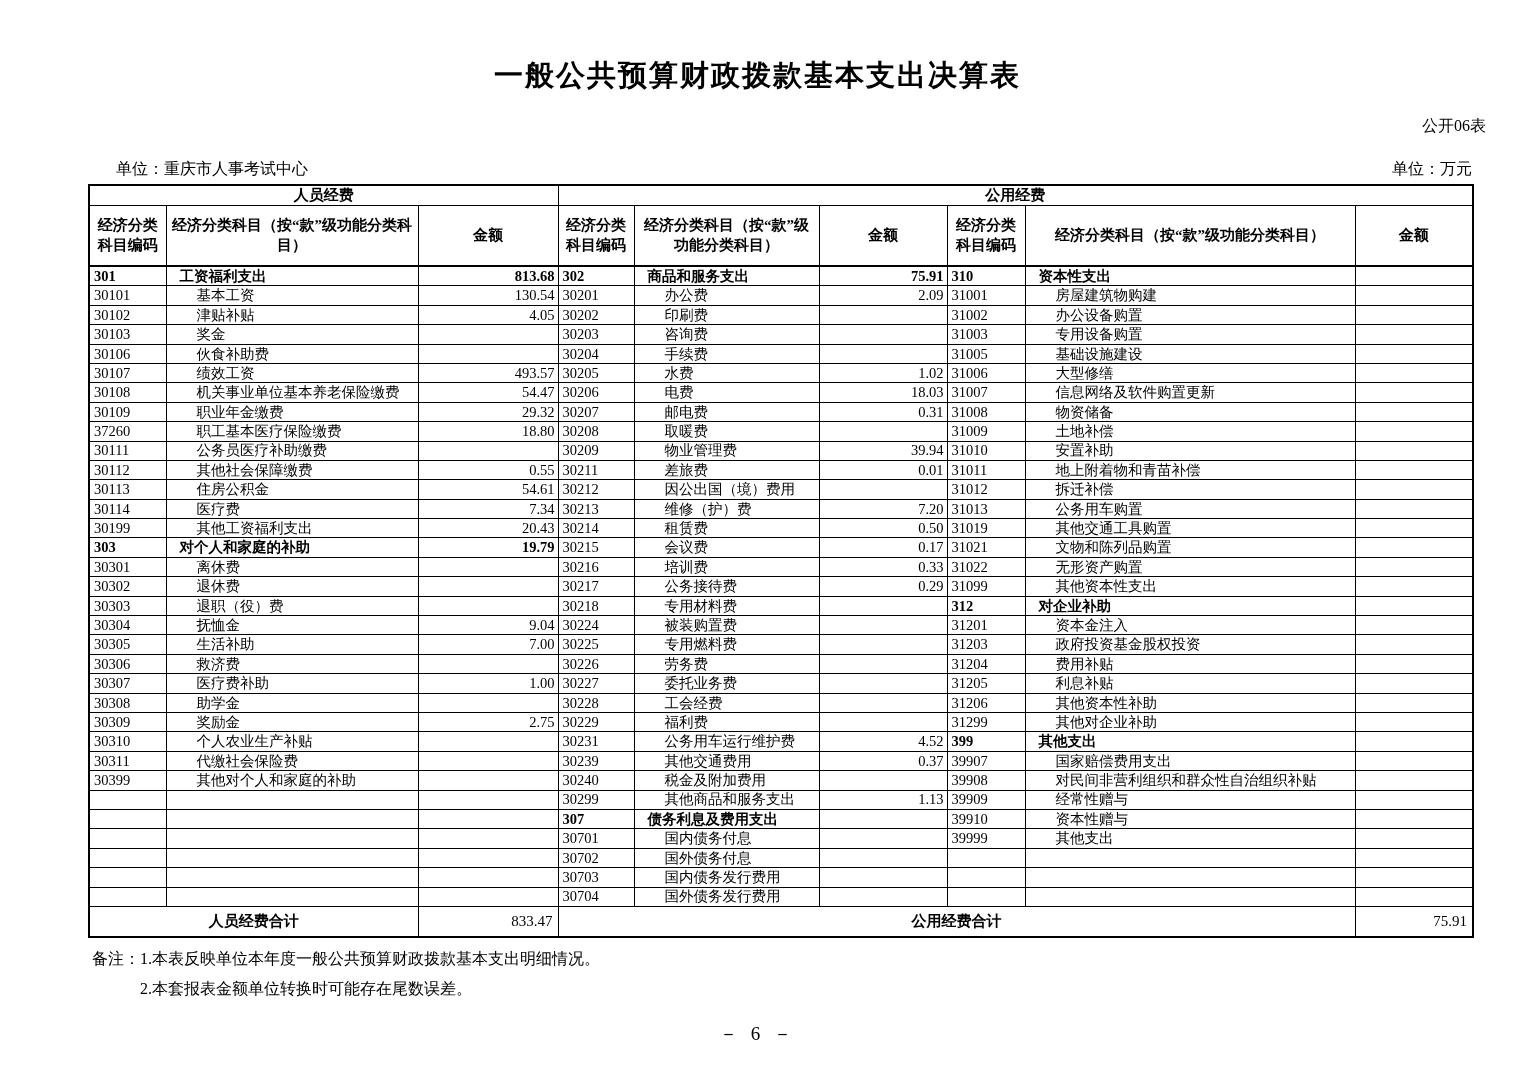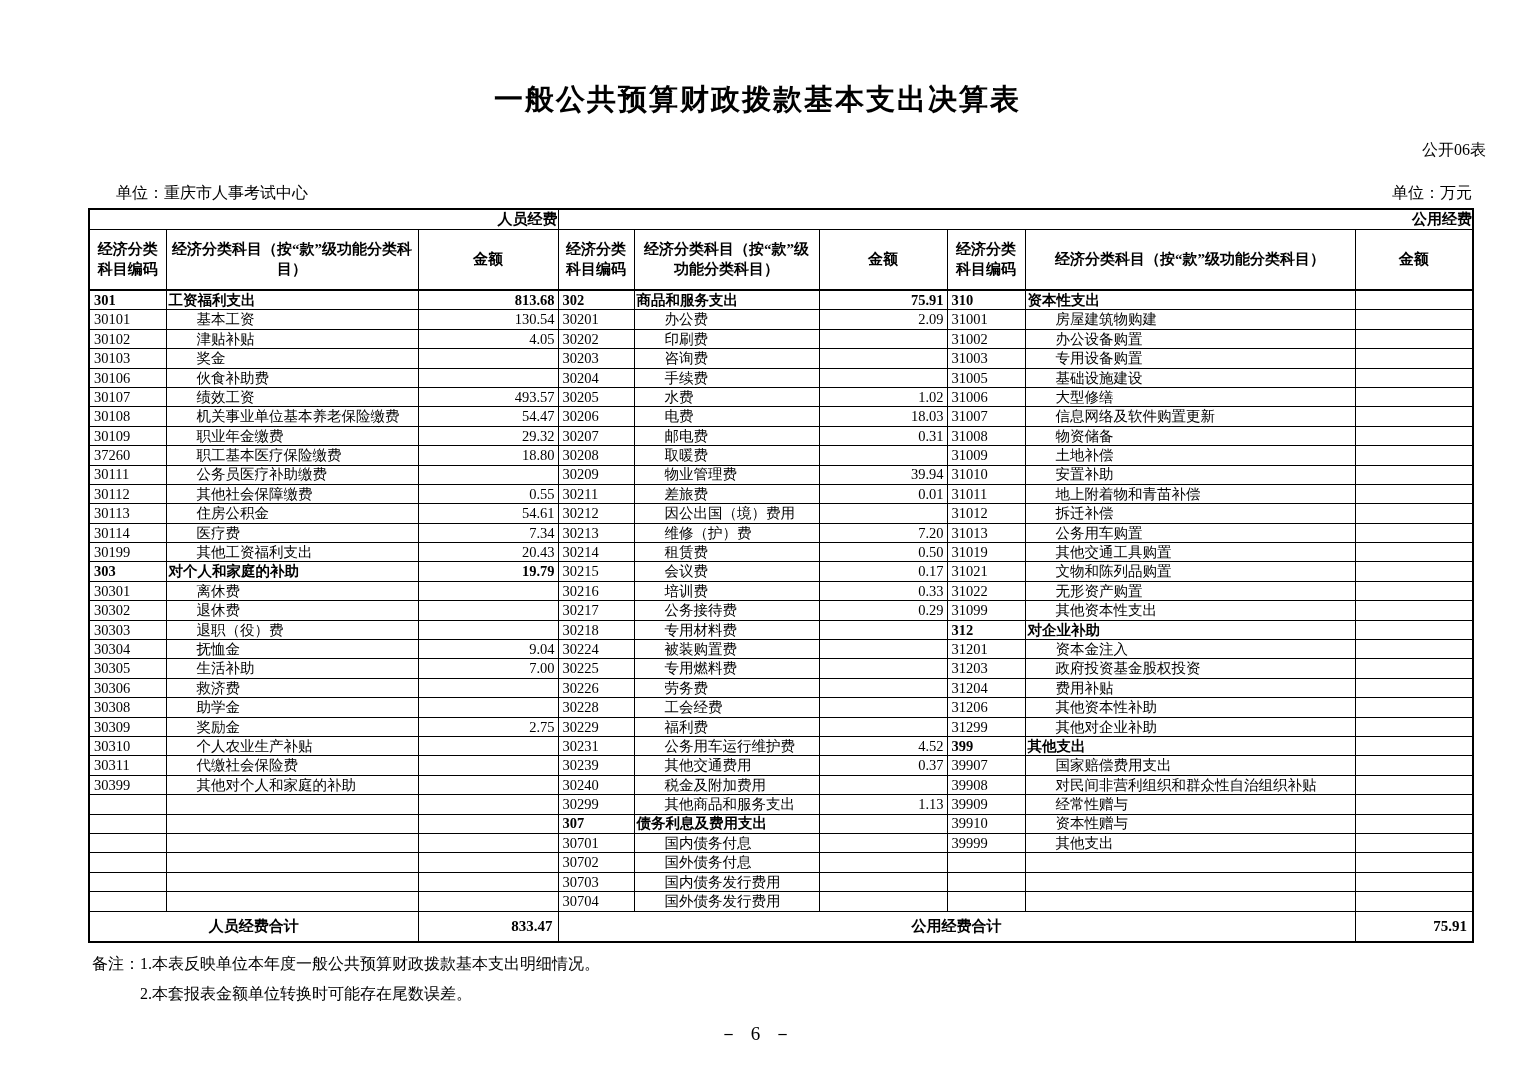--- a/index.html
+++ b/index.html
@@ -4,21 +4,21 @@
 <style>
   html,body { margin:0; padding:0; background:#ffffff; }
   body {
     width:1515px; height:1069px;
     font-family:"Liberation Serif","DejaVu Serif",serif;
     color:#000;
   }
   .page { position:relative; width:1515px; height:1069px; overflow:hidden; }
 
   .title {
-    margin:0; padding-top:80px;
+    margin:0; padding-top:56px;
     text-align:center; font-size:29px; font-weight:bold; letter-spacing:2px;
   }
   .table-no {
     margin:20px 29px 0 0;
     text-align:right; font-size:16px;
   }
   .meta {
     display:flex; justify-content:space-between;
     margin:22px 43px 4px 116px;
     font-size:16px;
@@ -27,34 +27,34 @@
   table.fin {
     border-collapse:collapse; table-layout:fixed;
     margin-left:88px; width:1384px;
     border:2px solid #000;
   }
   .fin th, .fin td {
     border:1px solid #000;
     overflow:hidden; white-space:nowrap;
     padding:0;
   }
-  tr.group-row th { height:19px; font-size:15px; font-weight:bold; text-align:right; }
+  tr.group-row th { height:19px; font-size:15px; font-weight:bold; text-align:center; }
   tr.colhdr-row th {
     height:59px; font-size:15px; font-weight:bold; text-align:center;
     white-space:normal; line-height:1.3; padding:0 3px;
     border-bottom:2px solid #000;
   }
   tbody td { height:18.4px; font-size:14.5px; line-height:1; }
   td.code  { text-align:left; padding-left:4px; }
   td.name  { text-align:left; padding-left:30px; }
   td.amount{ text-align:right; padding-right:3px; }
   td.cat   { font-weight:bold; }
-  td.name.cat { padding-left:2px; }
-
-  tfoot td { height:29px; font-size:15px; border-top:2px solid #000;font-weight:bold; }
+  td.name.cat { padding-left:13px; }
+
+  tfoot td { height:29px; font-size:15px; border-top:2px solid #000; }
   td.total-label  { text-align:center; font-weight:bold;margin-top:25px; }
   td.total-amount { text-align:right; padding-right:5px; }
 
   .notes {
     display:flex; margin:11px 0 0 92px;
     font-size:16px; line-height:1.25;
   }
   .note-label { white-space:nowrap; }
   .note-body > div { margin-bottom:10px; }
 
@@ -332,20 +332,31 @@
           <td class="name">救济费</td>
           <td class="amount"></td>
           <td class="code">30226</td>
           <td class="name">劳务费</td>
           <td class="amount"></td>
           <td class="code">31204</td>
           <td class="name">费用补贴</td>
           <td class="amount"></td>
         </tr>
         <tr>
+          <td class="code">30307</td>
+          <td class="name">医疗费补助</td>
+          <td class="amount">1.00</td>
+          <td class="code">30227</td>
+          <td class="name">委托业务费</td>
+          <td class="amount"></td>
+          <td class="code">31205</td>
+          <td class="name">利息补贴</td>
+          <td class="amount"></td>
+        </tr>
+        <tr>
           <td class="code">30308</td>
           <td class="name">助学金</td>
           <td class="amount"></td>
           <td class="code">30228</td>
           <td class="name">工会经费</td>
           <td class="amount"></td>
           <td class="code">31206</td>
           <td class="name">其他资本性补助</td>
           <td class="amount"></td>
         </tr>

